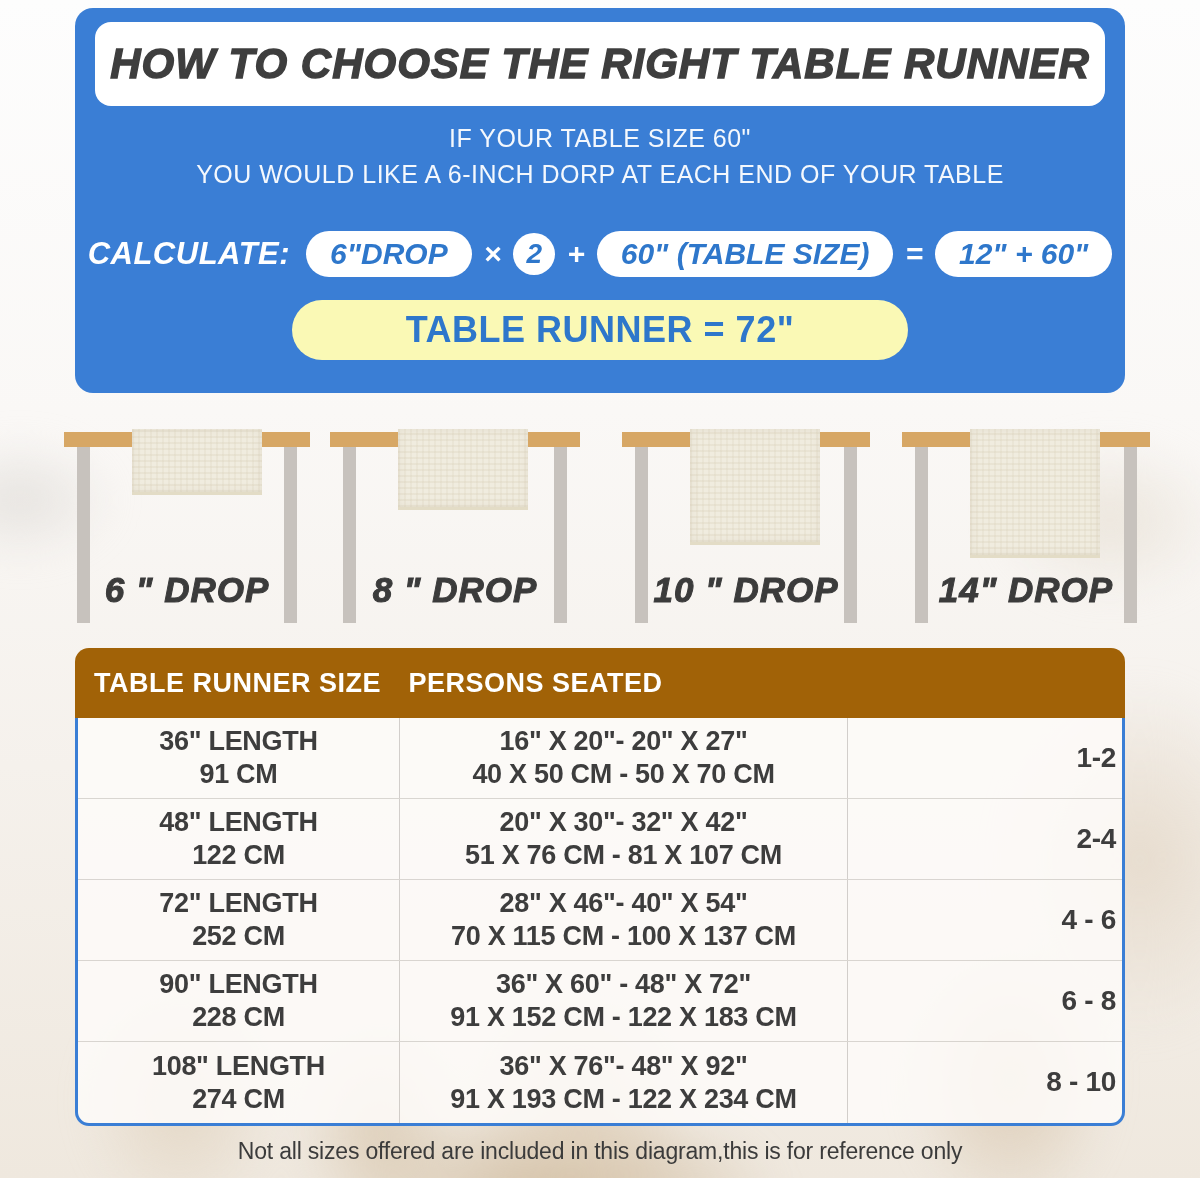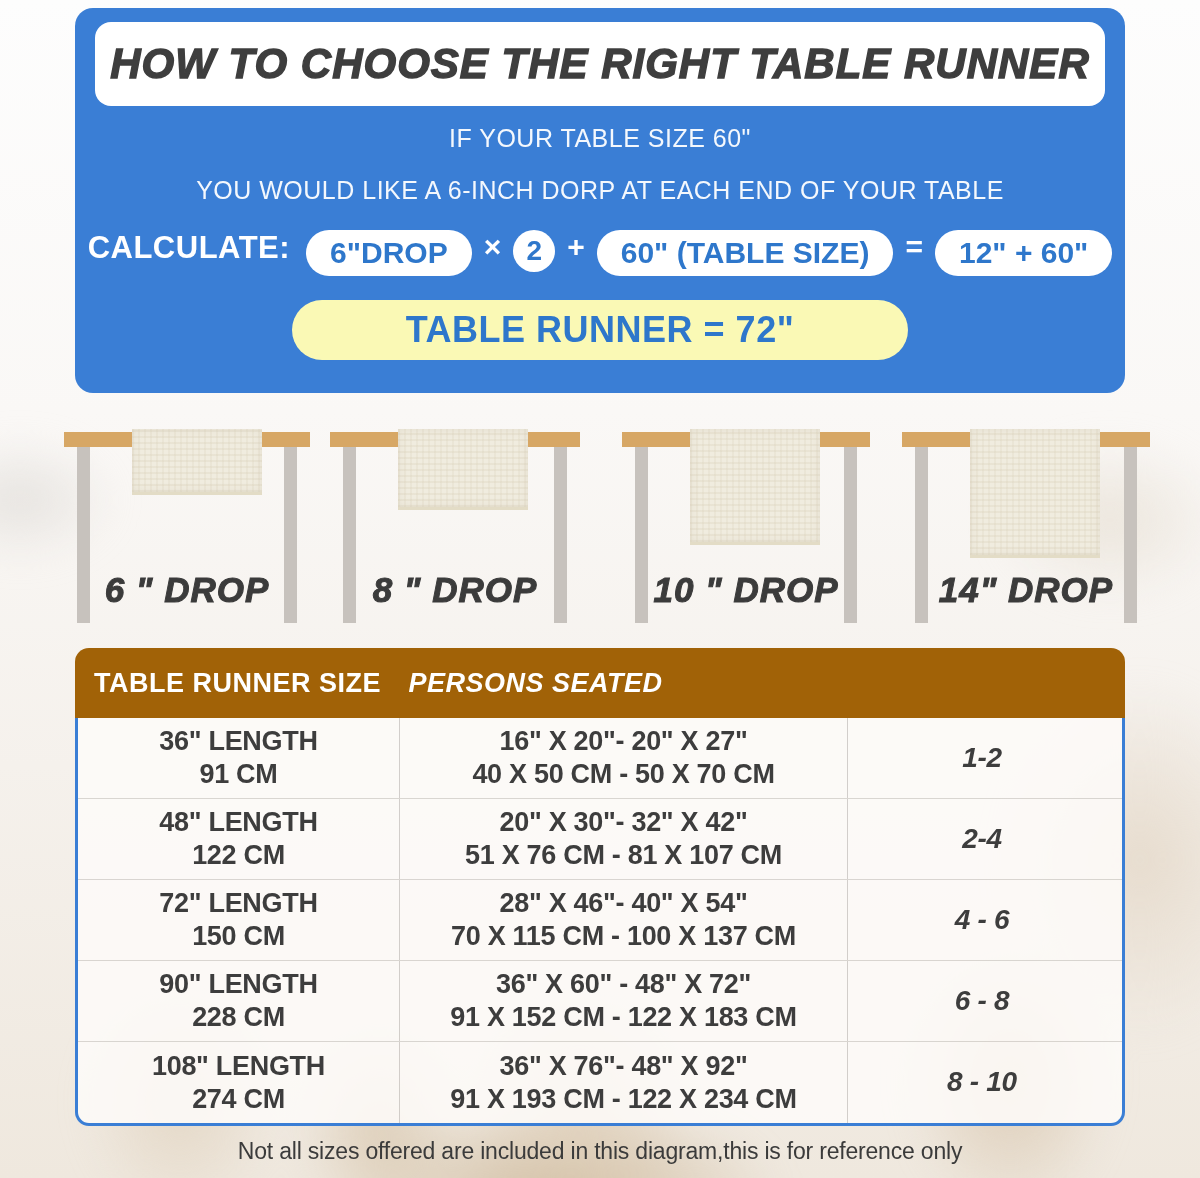--- a/index.html
+++ b/index.html
@@ -36,25 +36,25 @@
     background:#ffffff; border-radius:16px;
     display:flex; align-items:center; justify-content:center;
   }
   .title-box h1 {
     font-size:42px; font-weight:700; font-style:italic;
     color:#3e3e3e; letter-spacing:1px; -webkit-text-stroke:1.4px #3e3e3e;
     white-space:nowrap;
   }
   .subtitle { position:absolute; left:0; right:0; text-align:center; color:#f4f8fd; font-weight:400; }
   .subtitle.line1 { top:116px; font-size:25px; letter-spacing:.5px; }
-  .subtitle.line2 { top:152px; font-size:25px; letter-spacing:.5px;margin-top:16px; }
+  .subtitle.line2 { top:152px; font-size:25px; letter-spacing:.5px; }
 
   .calc-row {
     position:absolute; left:0; right:0; top:222px; height:48px;
-    display:flex; align-items:flex-start; justify-content:center; gap:12px;
+    display:flex; align-items:center; justify-content:center; gap:12px;font-style:italic;
   }
   .calc-label { font-size:31px; font-weight:700; color:#ffffff; letter-spacing:.5px; margin-right:4px; }
   .pill {
     background:#ffffff; border-radius:26px; height:46px;
     display:flex; align-items:center; justify-content:center;
     padding:0 24px; font-size:30px; font-weight:700; color:#2E77CB; white-space:nowrap;
   }
   .op { font-size:30px; font-weight:700; color:#ffffff; }
   .circle {
     background:#ffffff; width:42px; height:42px; border-radius:50%;
@@ -98,34 +98,34 @@
   }
 
   
   .panel { position:absolute; left:75px; top:648px; width:1050px; }
   .panel-header {
     display:flex; background:#a16207; border-radius:14px 14px 0 0; height:70px; align-items:center;
   }
   .panel-header .hcell {
     color:#ffffff; font-size:27px; font-weight:700; letter-spacing:.5px; text-align:center;
   }
-  .c1 { width:325px; } .c2 { width:448px; } .c3 { width:271px;font-style:italic; }
+  .c1 { width:325px; } .c2 { width:448px; } .c3 { width:271px; }
   .panel-body {
     border:3px solid #3A7ED5; border-top:none; border-radius:0 0 14px 14px;
     background: rgba(253,251,248,0.88); overflow:hidden;
   }
   .trow { display:flex; height:81px; border-bottom:1px solid rgba(160,154,148,.38); }
   .trow:last-child { border-bottom:none; }
   .tcell {
     display:flex; flex-direction:column; align-items:center; justify-content:center;
     color:#3d3d3d; font-weight:700; letter-spacing:-0.3px; line-height:1.22;
   }
   .tcell.c1 { border-right:1px solid rgba(160,154,148,.45); width:322px; }
   .tcell.c2 { border-right:1px solid rgba(160,154,148,.45); width:448px; }
-  .tcell.c3 { width:268px; }
+  .tcell.c3 { width:268px;align-items:flex-end; }
   .tcell .ln { font-size:27px; white-space:nowrap; }
   .tcell.c3 .ln { font-size:28px; }
 
   .footnote {
     position:absolute; left:0; right:0; top:1138px; text-align:center;
     font-size:23px; font-weight:400; color:#3b3b3b; letter-spacing:-0.2px;
   }
 </style>
 </head>
 <body>
@@ -217,21 +217,21 @@
           <span class="ln">51 X 76 CM - 81 X 107 CM</span>
         </div>
         <div class="tcell c3">
           <span class="ln">2-4</span>
         </div>
       </div>
 
       <div class="trow">
         <div class="tcell c1">
           <span class="ln">72" LENGTH</span>
-          <span class="ln">150 CM</span>
+          <span class="ln">252 CM</span>
         </div>
         <div class="tcell c2">
           <span class="ln">28" X 46"- 40" X 54"</span>
           <span class="ln">70 X 115 CM - 100 X 137 CM</span>
         </div>
         <div class="tcell c3">
           <span class="ln">4 - 6</span>
         </div>
       </div>
 

